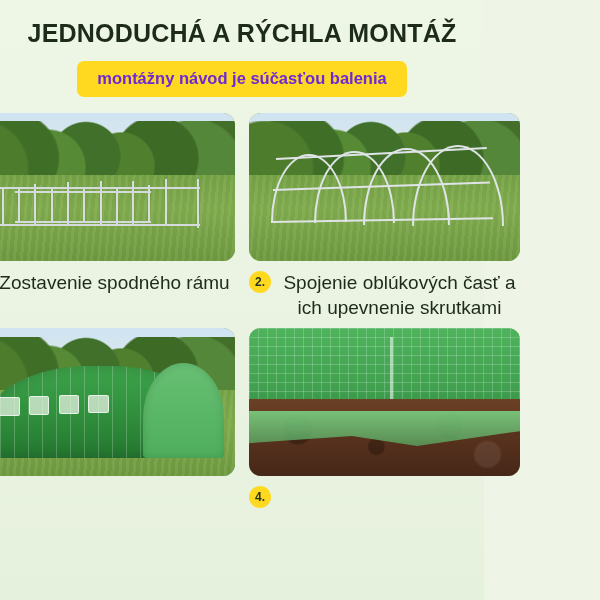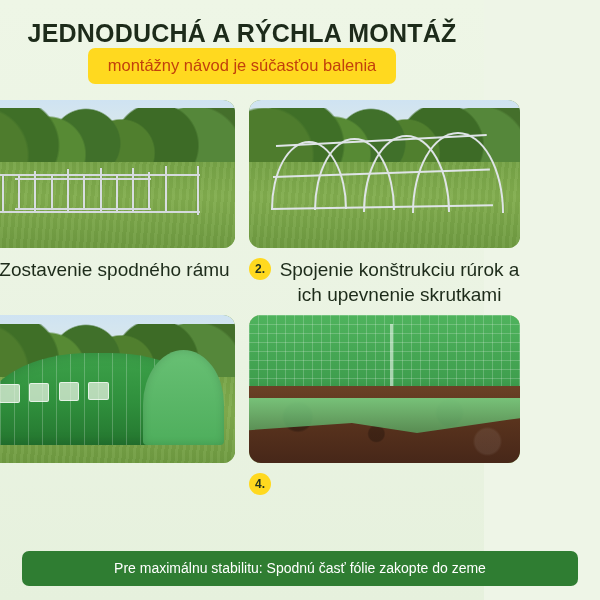--- a/index.html
+++ b/index.html
@@ -26,27 +26,28 @@
   .headline {
     margin-top: 20px;
     font-size: 25px;
     font-weight: bold;
     color: #1d2b1a;
     letter-spacing: 0.2px;
     text-align: center;
     line-height: 1.1;
   }
   .subbanner {
+    margin-top: 13px;
     background: #ffd91f;
-    color: #c2410c;
+    color: #6d28d9;
     font-size: 16.5px;
     padding: 8px 20px 9px 20px;
     border-radius: 7px;
     text-align: center;
-    font-weight: 400;
+    font-weight: 700;
   }
   .grid {
     margin-top: 16px;
     width: 556px;
     display: grid;
     grid-template-columns: 1fr 1fr;
     column-gap: 14px;
     row-gap: 8px;
   }
   .cell {
@@ -290,21 +291,21 @@
           <div class="arch" style="left:24%;top:26%;width:30%;height:49%"></div>
           <div class="arch" style="left:42%;top:24%;width:32%;height:52%"></div>
           <div class="arch" style="left:60%;top:22%;width:34%;height:55%"></div>
           <div class="rail" style="left:10%;top:31%;width:78%;transform:rotate(-3deg)"></div>
           <div class="rail" style="left:9%;top:52%;width:80%;transform:rotate(-2deg)"></div>
           <div class="rail" style="left:8%;top:73%;width:82%;transform:rotate(-1deg)"></div>
         </div>
       </div>
       <div class="caption">
         <div class="numbadge">2.</div>
-        <div class="captext">Spojenie konštrukciu rúrok a ich upevnenie skrutkami</div>
+        <div class="captext">Spojenie oblúkových časť a ich upevnenie skrutkami</div>
       </div>
     </div>
 
     <div class="cell">
       <div class="photo">
         <div class="sky"></div>
         <div class="treeline"></div>
         <div class="grass"></div>
         <div class="tunnel">
           <div class="win" style="left:6%;top:34%"></div>
@@ -326,14 +327,13 @@
         <div class="soil"></div>
         <div class="filmskirt"></div>
       </div>
       <div class="caption">
         <div class="numbadge">4.</div>
       </div>
     </div>
 
   </div>
 
-  <div class="footer">Pre maximálnu stabilitu: Spodnú časť fólie zakopte do zeme</div>
 </div>
 
 </body></html>

